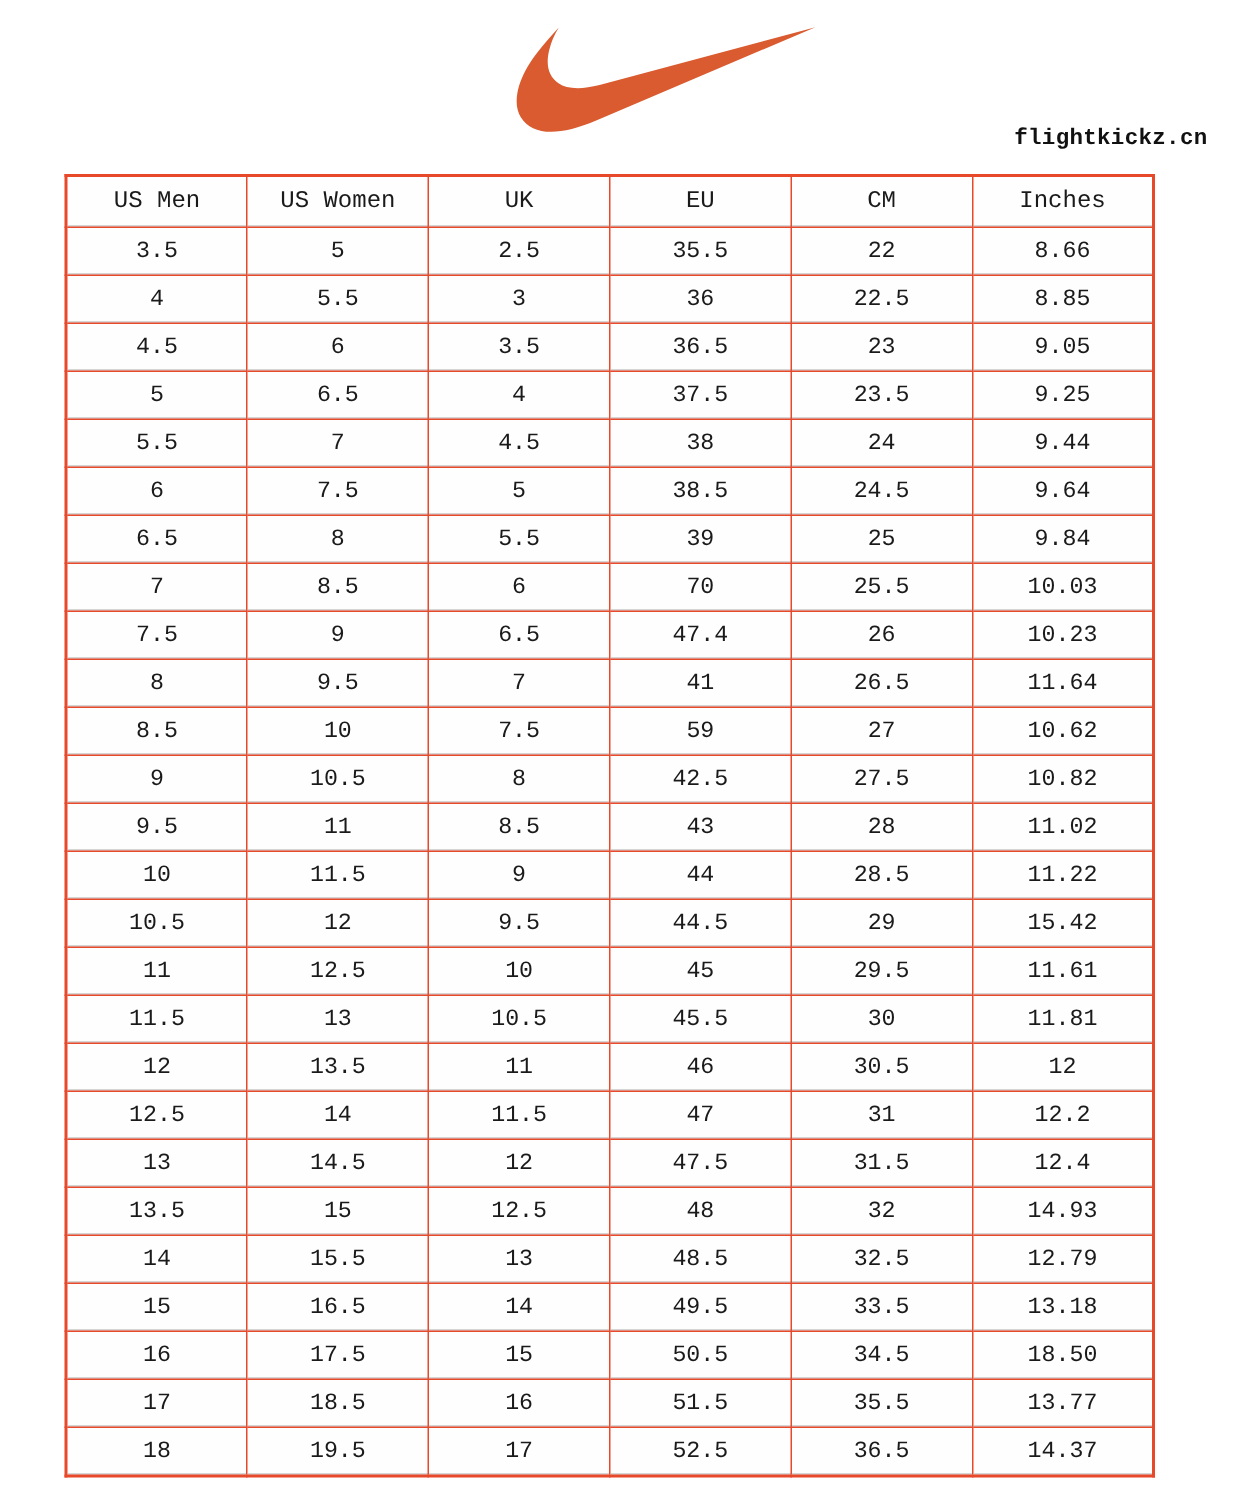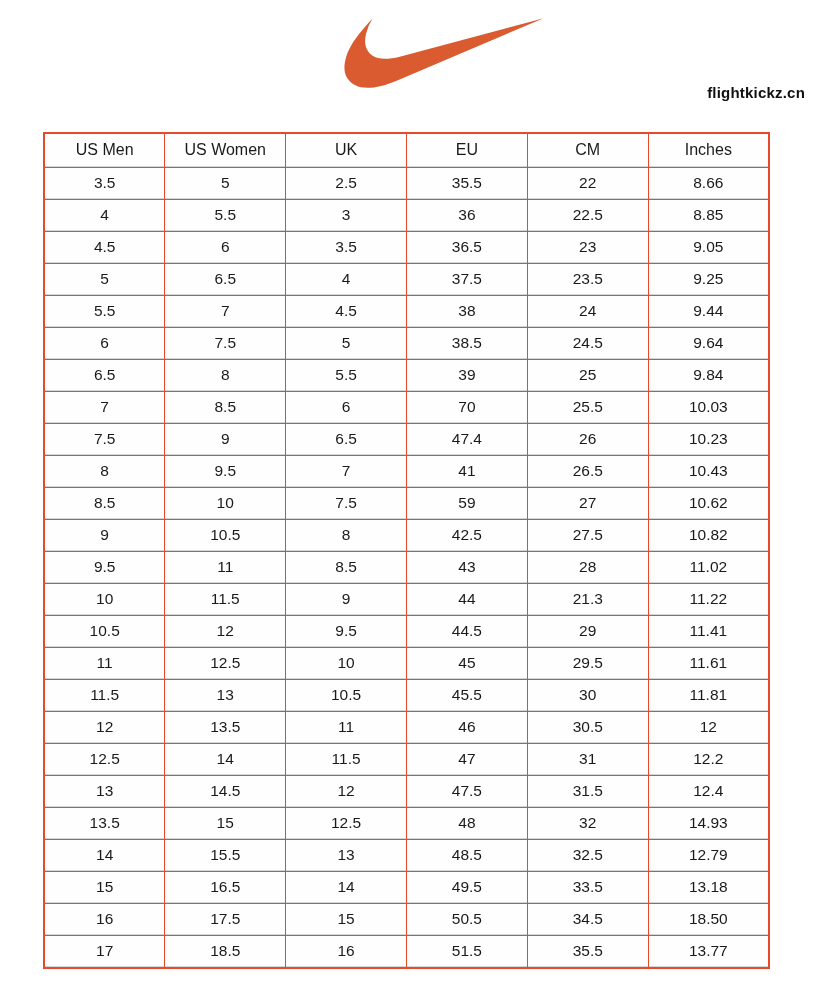--- a/index.html
+++ b/index.html
@@ -1,21 +1,21 @@
 <!DOCTYPE html>
 <html style="--accent: #D95B2F; --grid: #E8492B; --text: #1C1C1C;"><head>
 <meta charset="utf-8">
 <style>
   html, body { margin: 0; padding: 0; background: #ffffff; }
   .page {
     position: relative;
     width: 825px;
     height: 1003px;
     background: #ffffff;
-    font-family: Liberation Sans, sans-serif;
+    font-family: Liberation Mono, monospace;
     color: var(--text, #1c1c1c);
     overflow: hidden;
     border-radius: 29px;
   }
   .logo {
     position: absolute;
     left: 336px;
     top: 14px;
     width: 216px;
     height: 78px;
@@ -173,21 +173,21 @@
             <td>47.4</td>
             <td>26</td>
             <td>10.23</td>
           </tr>
           <tr>
             <td>8</td>
             <td>9.5</td>
             <td>7</td>
             <td>41</td>
             <td>26.5</td>
-            <td>10.43</td>
+            <td>11.64</td>
           </tr>
           <tr>
             <td>8.5</td>
             <td>10</td>
             <td>7.5</td>
             <td>59</td>
             <td>27</td>
             <td>10.62</td>
           </tr>
           <tr>
@@ -204,30 +204,30 @@
             <td>8.5</td>
             <td class="shift-up">43</td>
             <td class="shift-down">28</td>
             <td class="shift-down">11.02</td>
           </tr>
           <tr>
             <td>10</td>
             <td>11.5</td>
             <td>9</td>
             <td class="shift-up">44</td>
-            <td class="shift-down">21.3</td>
+            <td class="shift-down">28.5</td>
             <td class="shift-down">11.22</td>
           </tr>
           <tr>
             <td>10.5</td>
             <td>12</td>
             <td>9.5</td>
             <td class="shift-up">44.5</td>
             <td class="shift-down">29</td>
-            <td class="shift-down">11.41</td>
+            <td class="shift-down">15.42</td>
           </tr>
           <tr>
             <td>11</td>
             <td>12.5</td>
             <td>10</td>
             <td class="shift-up">45</td>
             <td class="shift-down">29.5</td>
             <td class="shift-down">11.61</td>
           </tr>
           <tr>
@@ -295,18 +295,26 @@
             <td class="shift-down">18.50</td>
           </tr>
           <tr>
             <td>17</td>
             <td>18.5</td>
             <td>16</td>
             <td class="shift-up">51.5</td>
             <td class="shift-down">35.5</td>
             <td class="shift-down">13.77</td>
           </tr>
+          <tr>
+            <td>18</td>
+            <td>19.5</td>
+            <td>17</td>
+            <td class="shift-up">52.5</td>
+            <td class="shift-down">36.5</td>
+            <td class="shift-down">14.37</td>
+          </tr>
         </tbody>
     </table>
     <div class="accent-bar"></div>
   </div>
 
 </div>
 
 </body></html>

